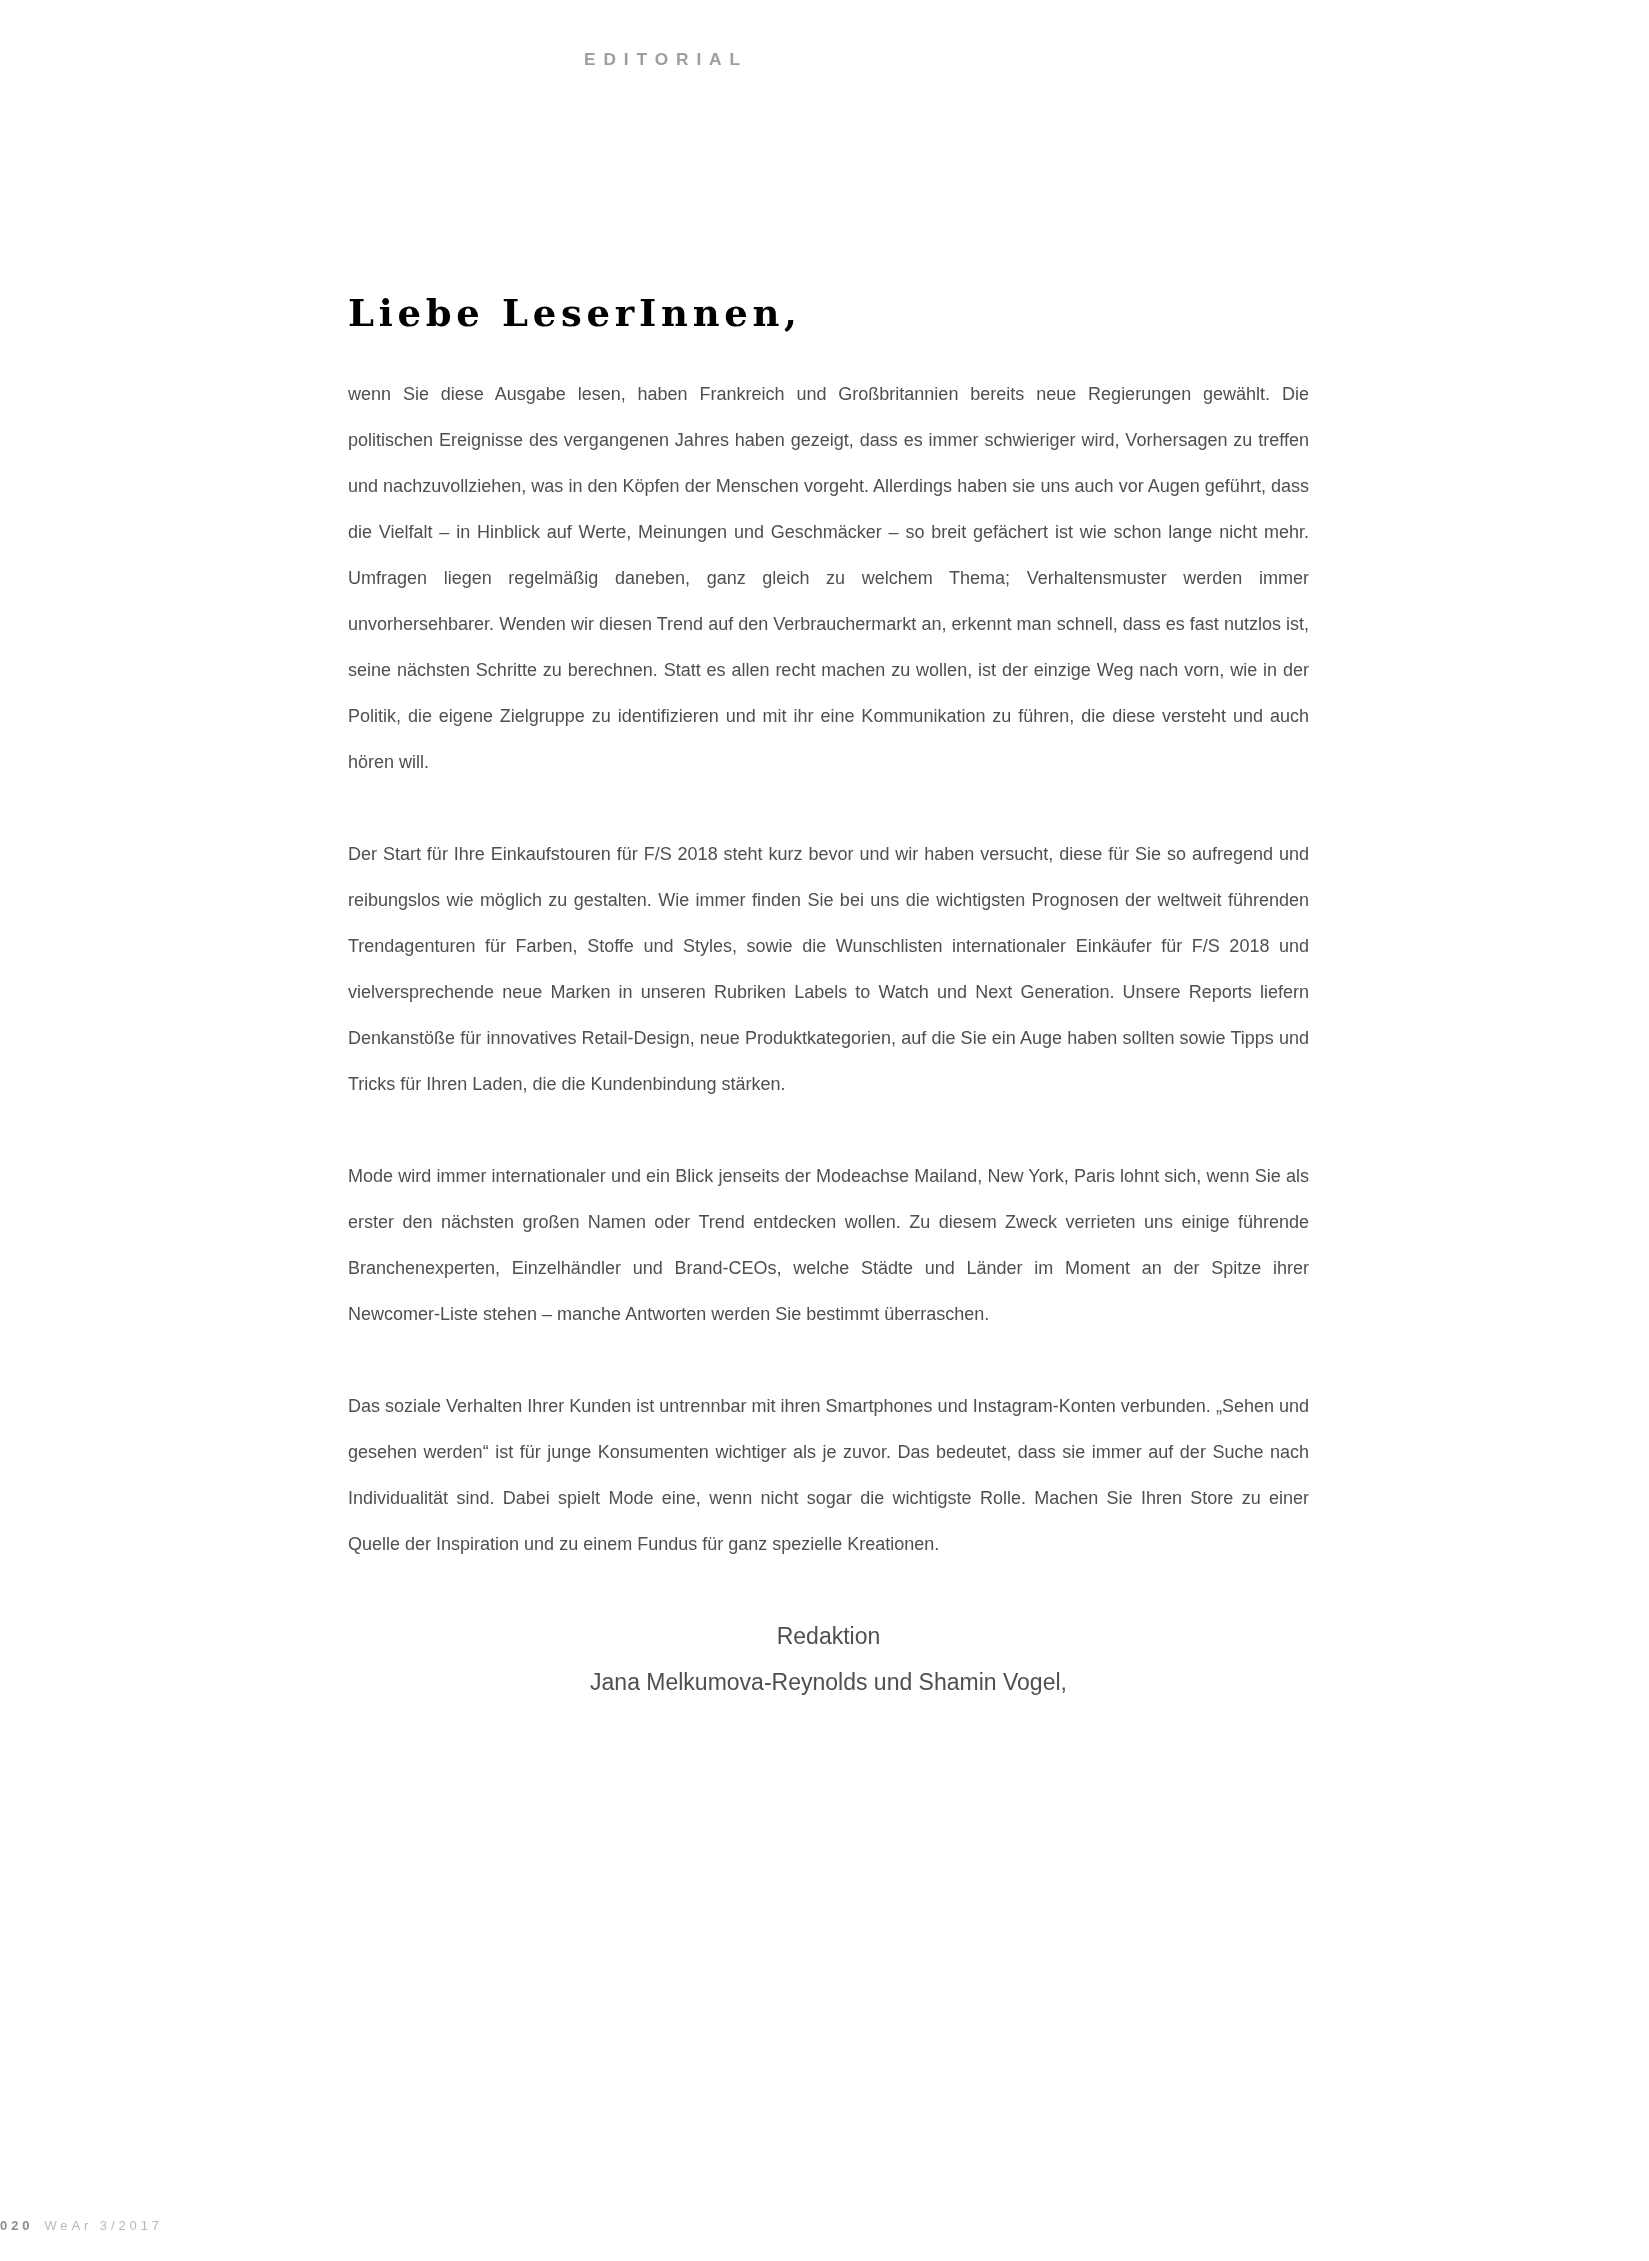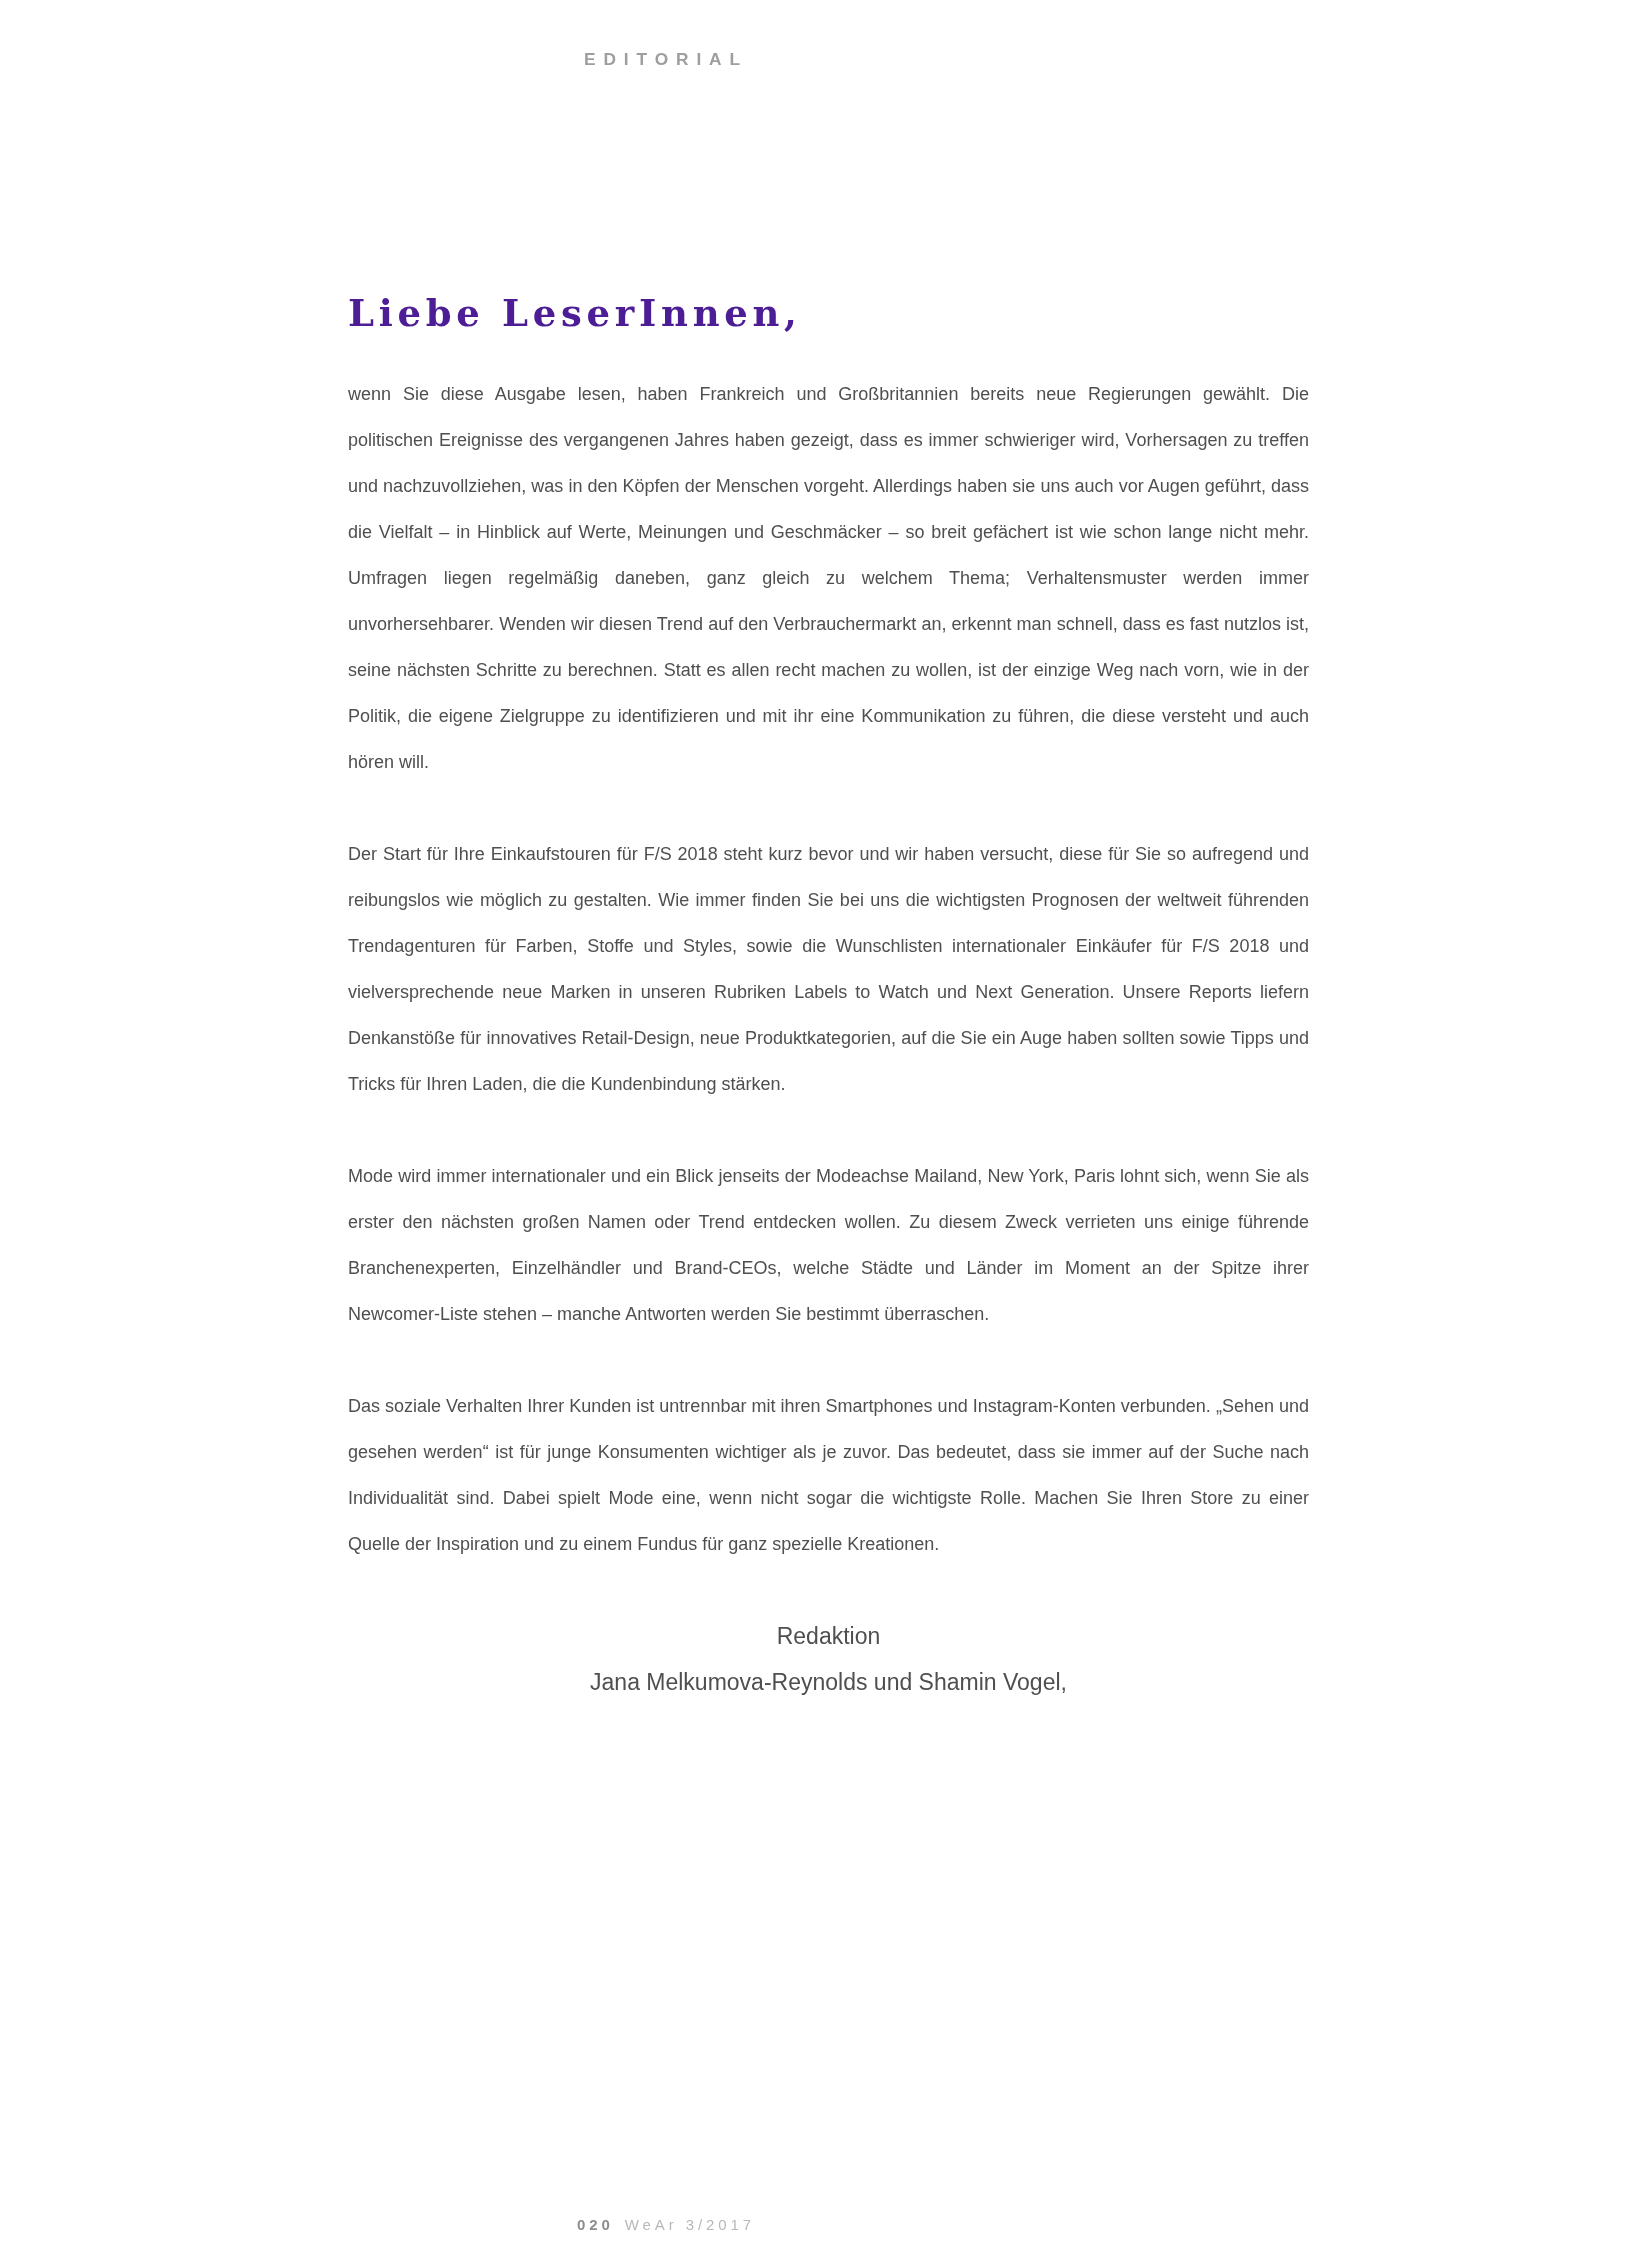--- a/index.html
+++ b/index.html
@@ -24,21 +24,21 @@
     color: #9e9e9e;
   }
   .title {
     position: absolute;
     top: 291px;
     left: 348px;
     font-family: "DejaVu Serif", serif;
     font-weight: 700;
     font-size: 37px;
     letter-spacing: 4.7px;
-    color: #4c1d95;
+    color: #000000;
     white-space: nowrap;
     text-align: center;
   }
   .content {
     position: absolute;
     top: 371px;
     left: 348px;
     width: 961px;
     color: #4f4f4f;
   }
@@ -58,22 +58,22 @@
     font-size: 23px;
     font-weight: 300;
     line-height: 46px;
     color: #4f4f4f;
   }
   .footer {
     position: absolute;
     bottom: 28px;
     left: 0;
     width: 100%;
-    text-align: center;
-    font-size: 15px;
+    text-align: left;
+    font-size: 13px;
     letter-spacing: 3.9px;
   }
   .footer .pagenum {
     font-weight: 700;
     color: #8d8d8d;
     margin-right: 11px;
   }
   .footer .issue {
     font-weight: 400;
     color: #b8b8b8;

